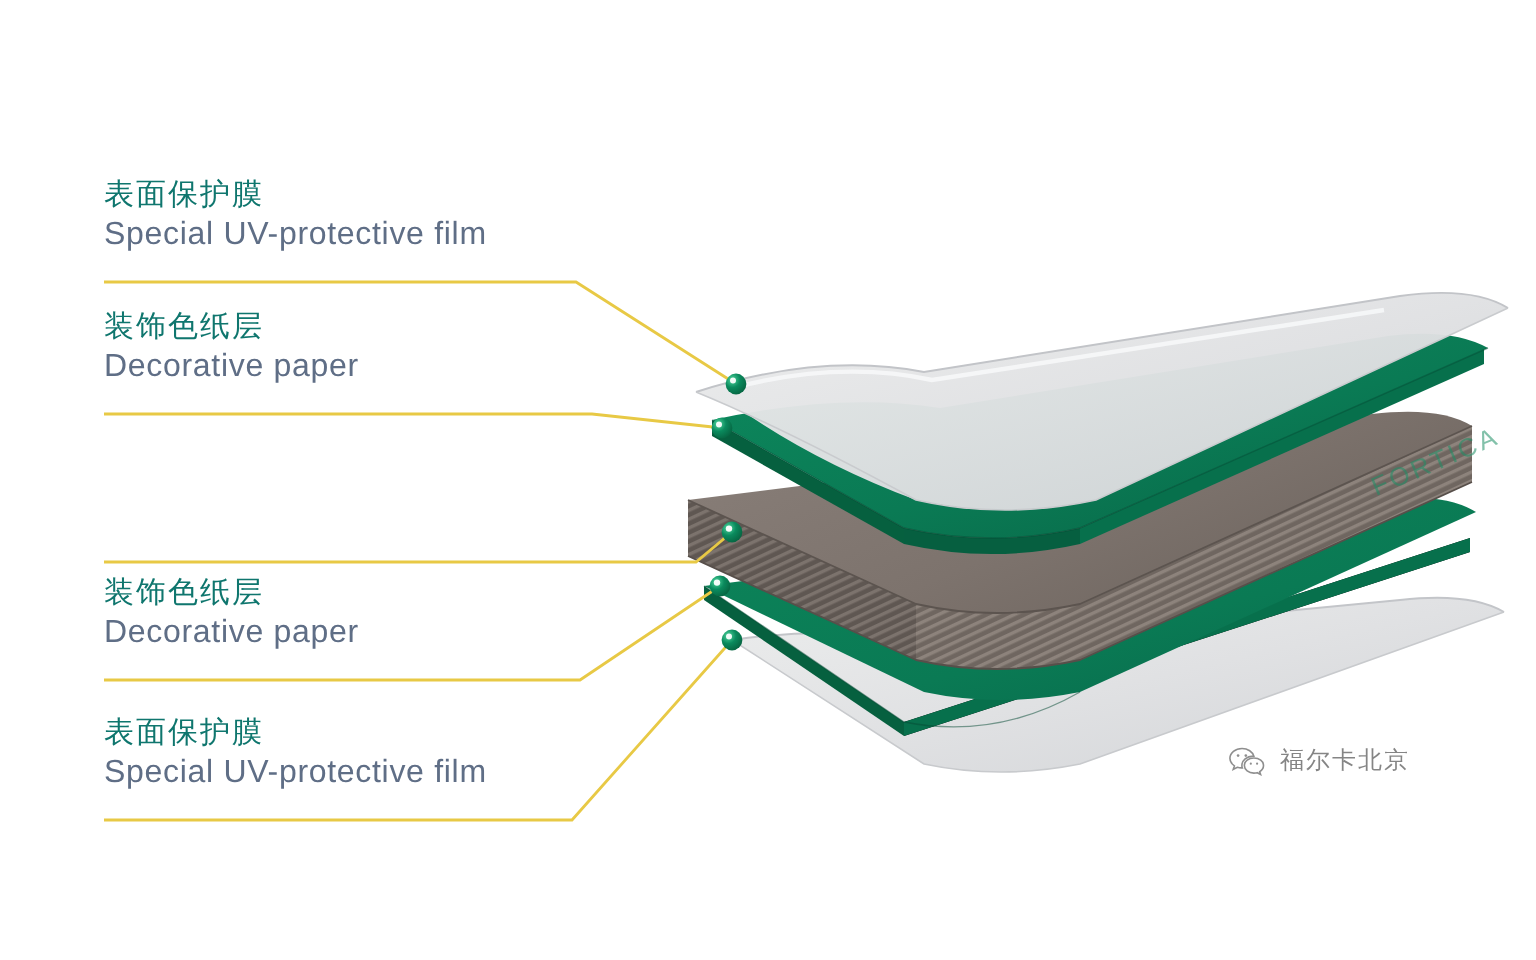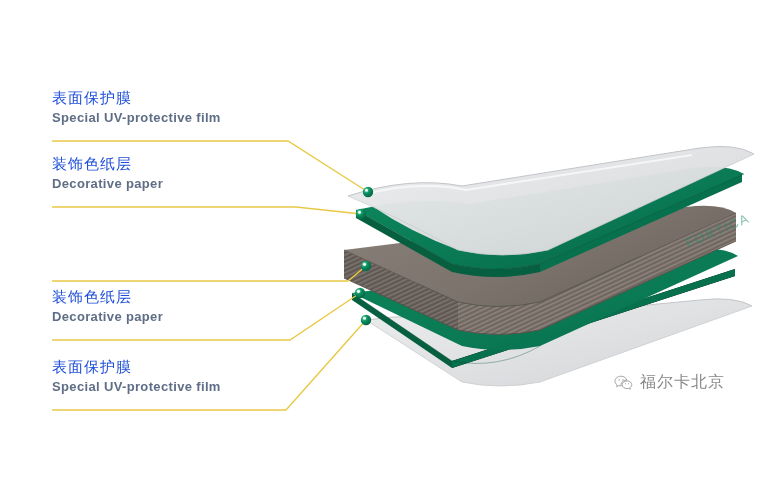--- a/index.html
+++ b/index.html
@@ -11,49 +11,49 @@
   }
   #stage{position:absolute;inset:0;width:768px;height:480px;}
 
   
   #art{position:absolute;left:0;top:0;width:768px;height:480px;}
 
   
   .label{position:absolute;white-space:nowrap;}
   .label .cn{
     font-size:15px;
-    color:#1d4ed8;
+    color:#0f766e;
     letter-spacing:1.0px;
     line-height:18px;
     font-weight:400;
   }
   .label .en{
-    font-size:13px;
+    font-size:16px;
     color:#5f6e86;
     letter-spacing:0.35px;
     line-height:15px;
     margin-top:3px;
-    font-weight:700;
+    font-weight:400;
     text-align:center;
   }
 
   #lbl0{left:52px;top:89px;}
   #lbl1{left:52px;top:155px;}
   #lbl2{left:52px;top:229px;}
   #lbl3{left:52px;top:288px;}
   #lbl4{left:52px;top:358px;}
 
   
   #watermark{
     position:absolute;left:614px;top:372px;
     display:flex;align-items:center;gap:7px;
     opacity:.62;
   }
   #watermark .wm-text{
-    font-size:16px;color:#3b3b3b;letter-spacing:1px;
+    font-size:12px;color:#3b3b3b;letter-spacing:1px;
     font-family:"Liberation Sans","DejaVu Sans",sans-serif;
   }
   #watermark .wm-icon{width:19px;height:15px;display:block;}
 </style>
 </head>
 <body>
 
 <div id="stage">
 
   <svg id="art" viewBox="0 0 768 480">

